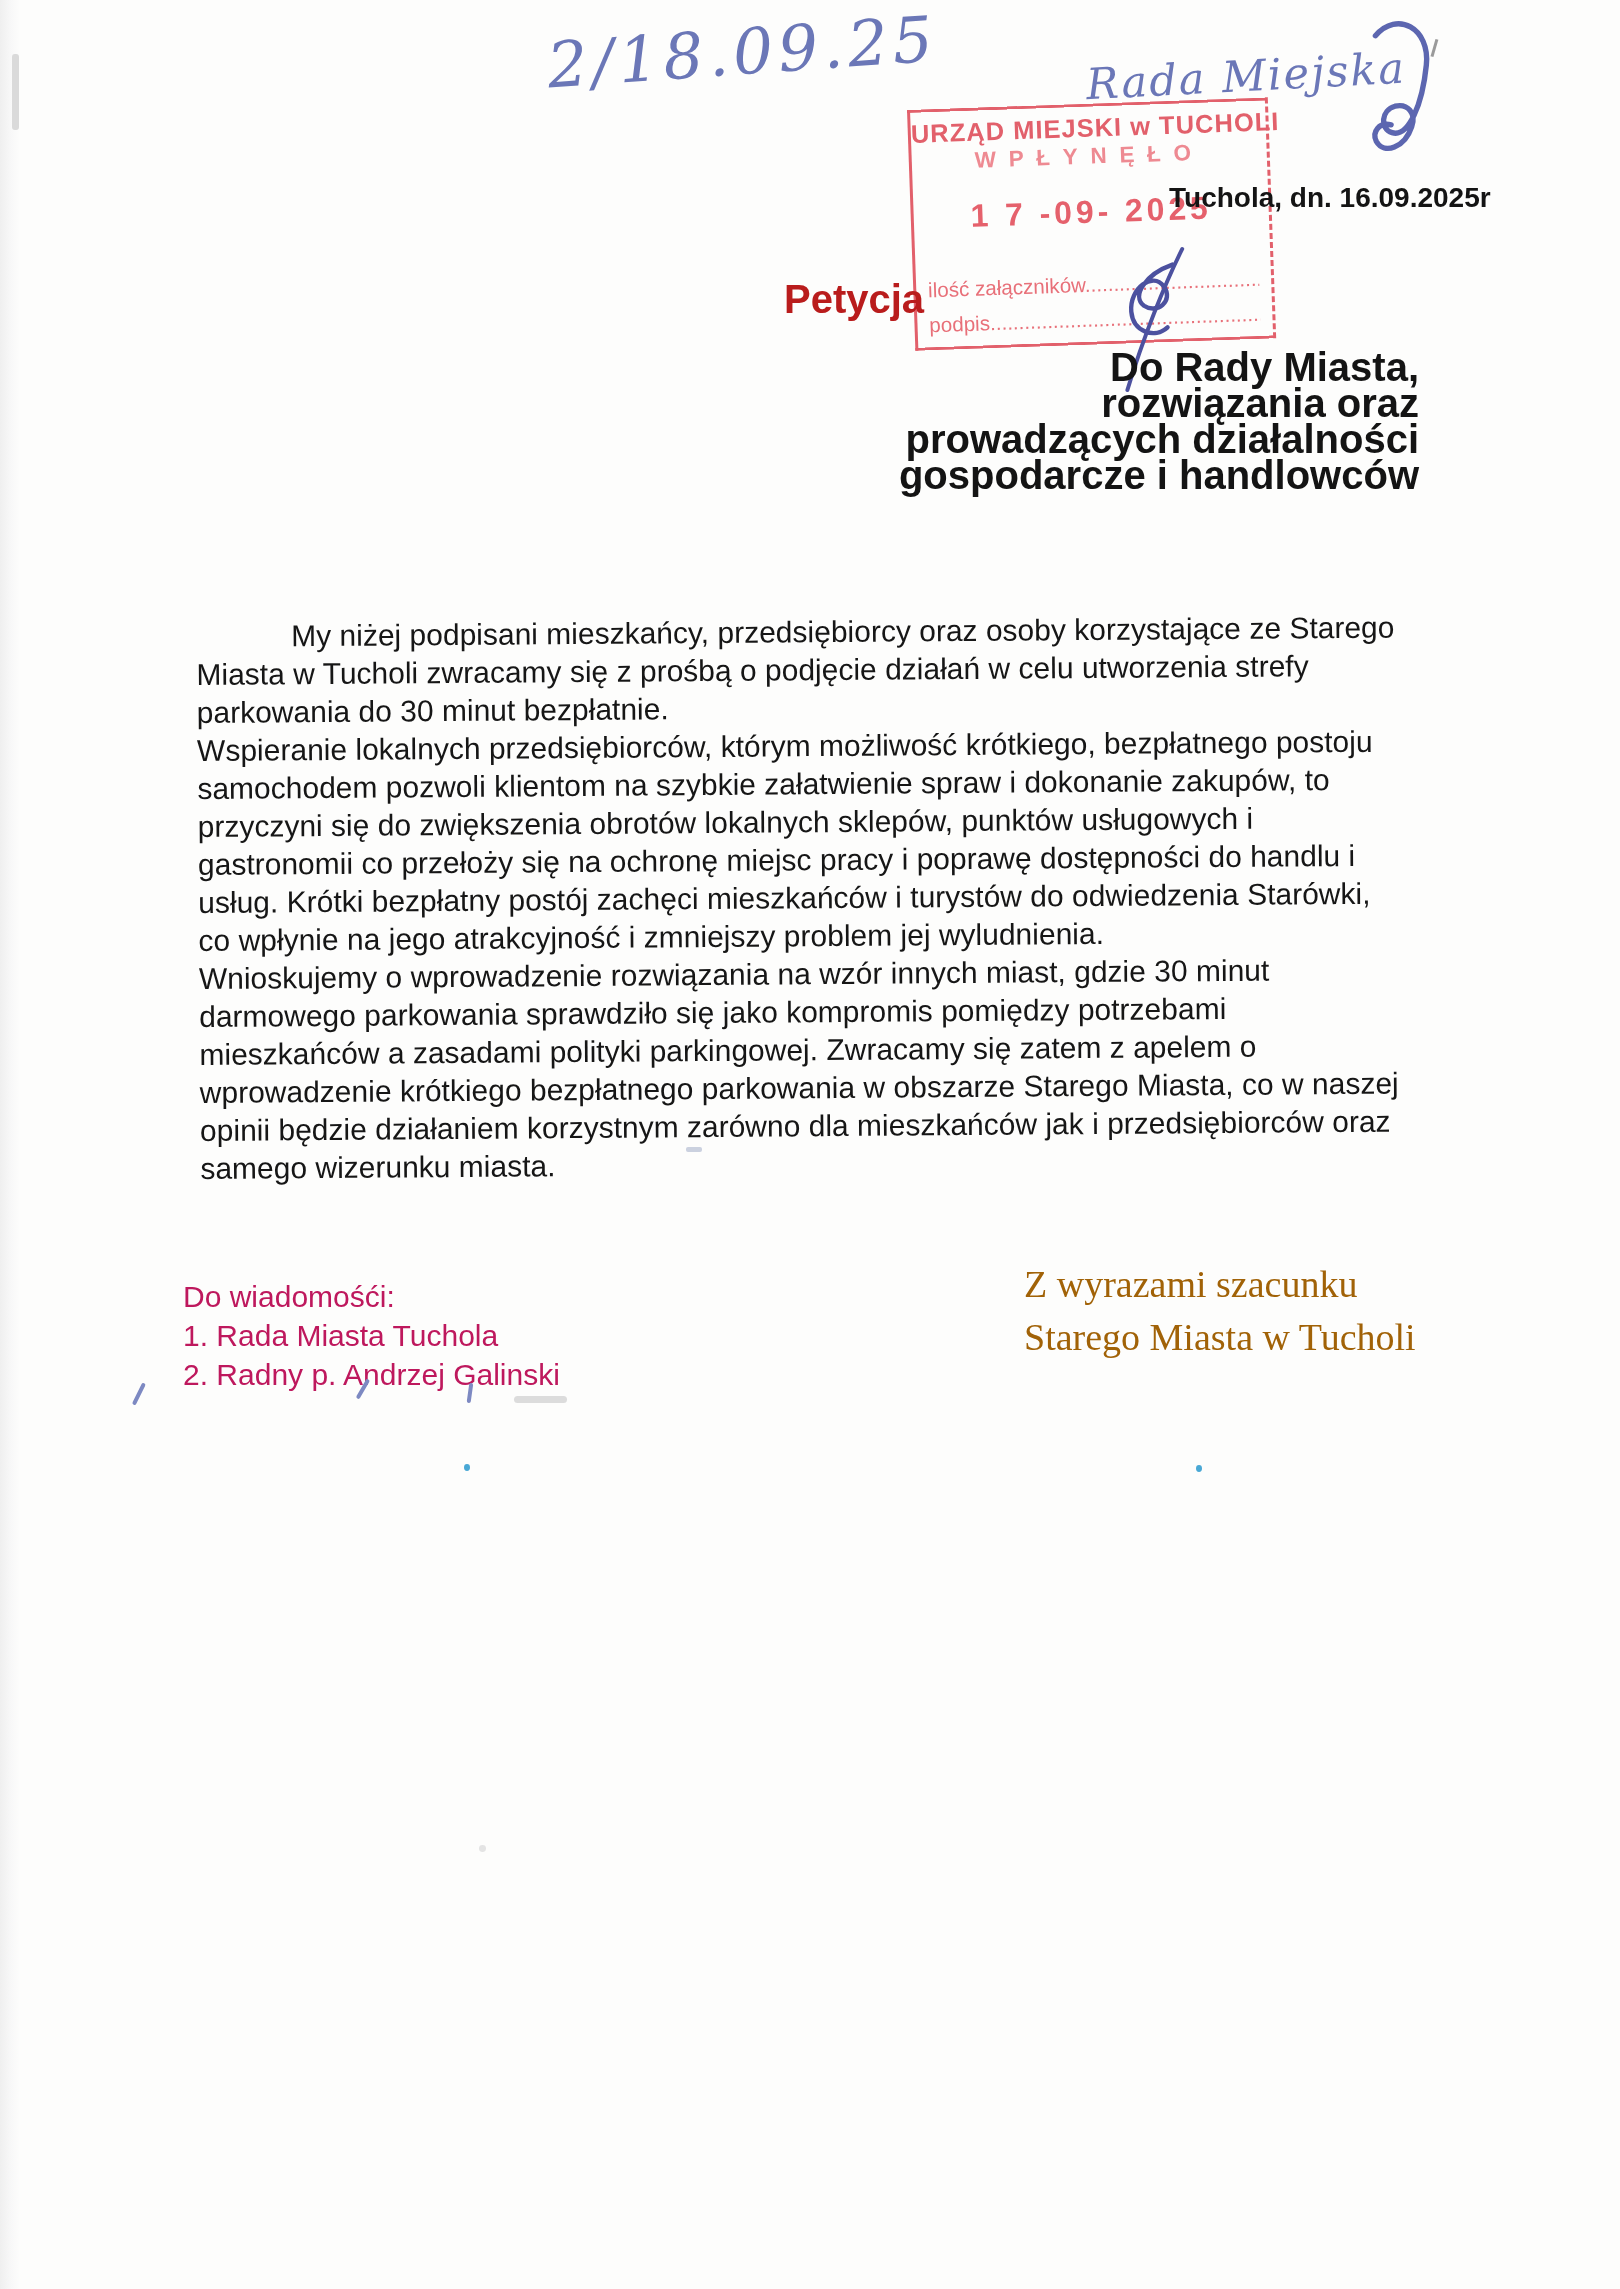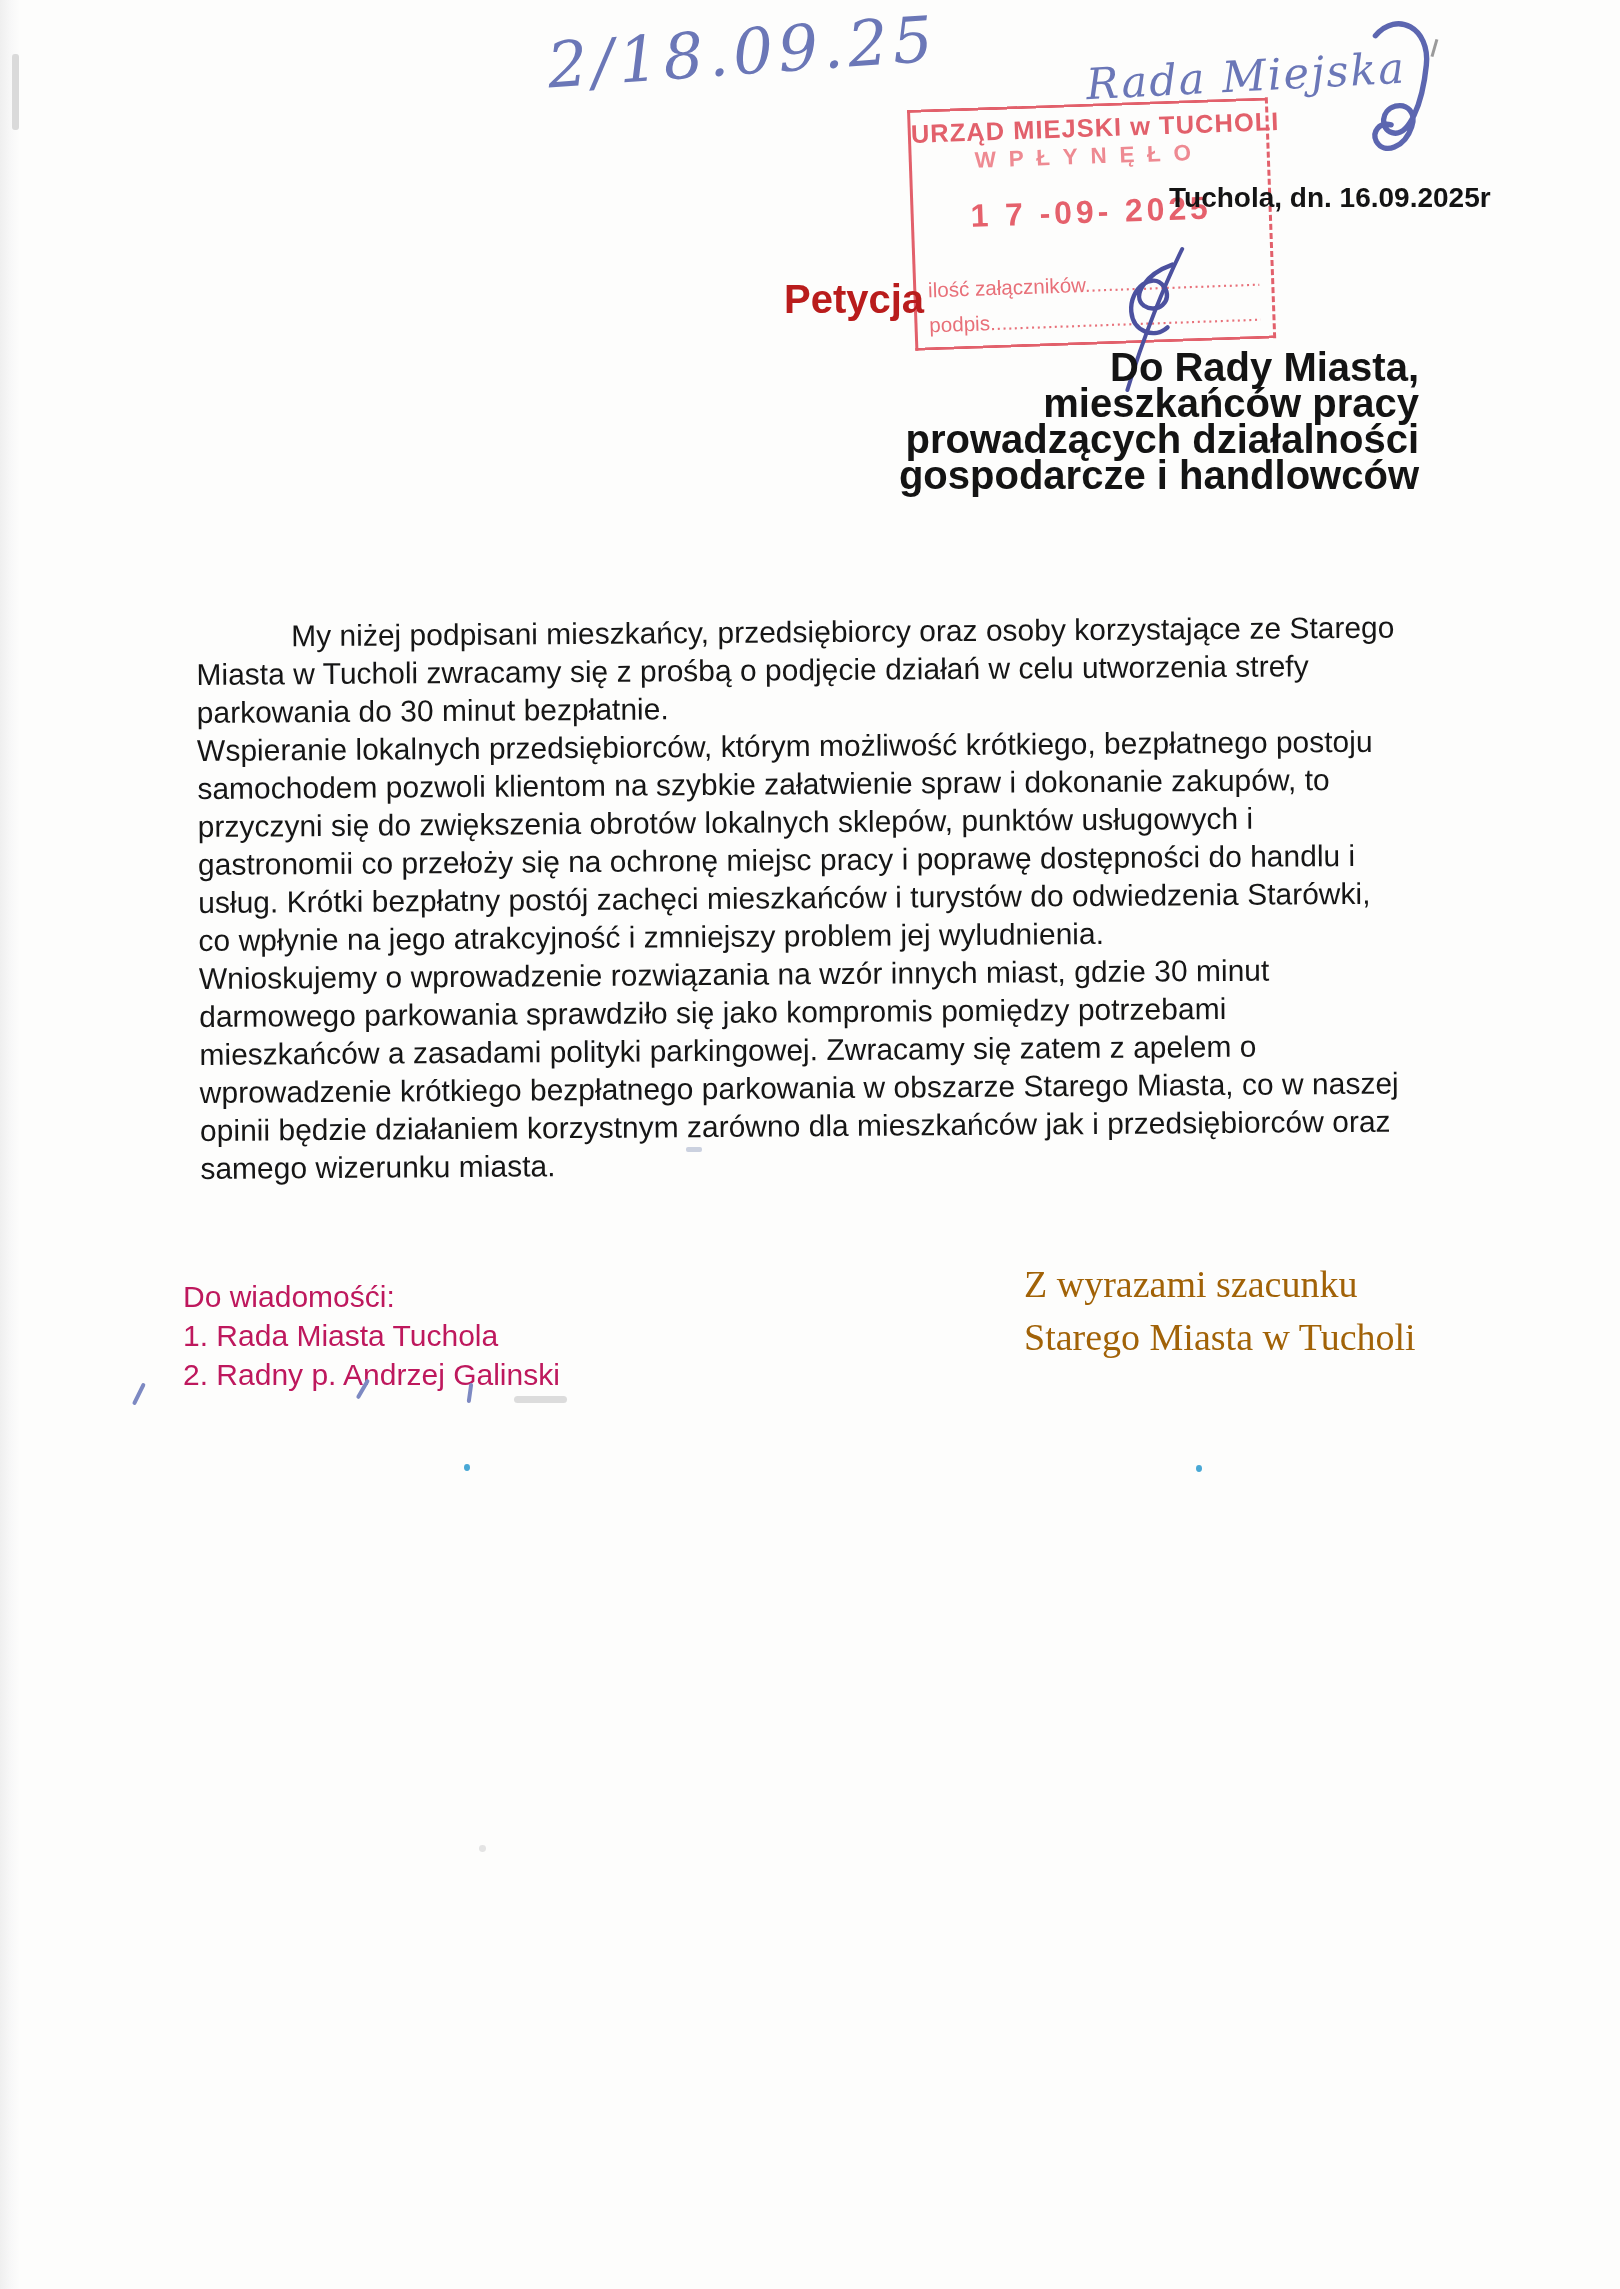--- a/index.html
+++ b/index.html
@@ -87,21 +87,21 @@
       <path d="M 90 4 C 72 40 50 95 34 148" fill="none" stroke="#4c519f" stroke-width="4" stroke-linecap="round"></path>
     </svg>
   </div>
 
   <div class="abs date-line">Tuchola, dn. 16.09.2025r</div>
 
   <div class="abs title">Petycja</div>
 
   <div class="abs addressee">
     <div>Do Rady Miasta,</div>
-    <div>mieszkańców pracy</div>
+    <div>rozwiązania oraz</div>
     <div>prowadzących działalności</div>
     <div>gospodarcze i handlowców</div>
   </div>
 
 
   <div class="abs body-block">
     <div class="indent">My niżej podpisani mieszkańcy, przedsiębiorcy oraz osoby korzystające ze Starego</div>
     <div>Miasta w Tucholi zwracamy się z prośbą o podjęcie działań w celu utworzenia strefy</div>
     <div>parkowania do 30 minut bezpłatnie.</div>
     <div>Wspieranie lokalnych przedsiębiorców, którym możliwość krótkiego, bezpłatnego postoju</div>

